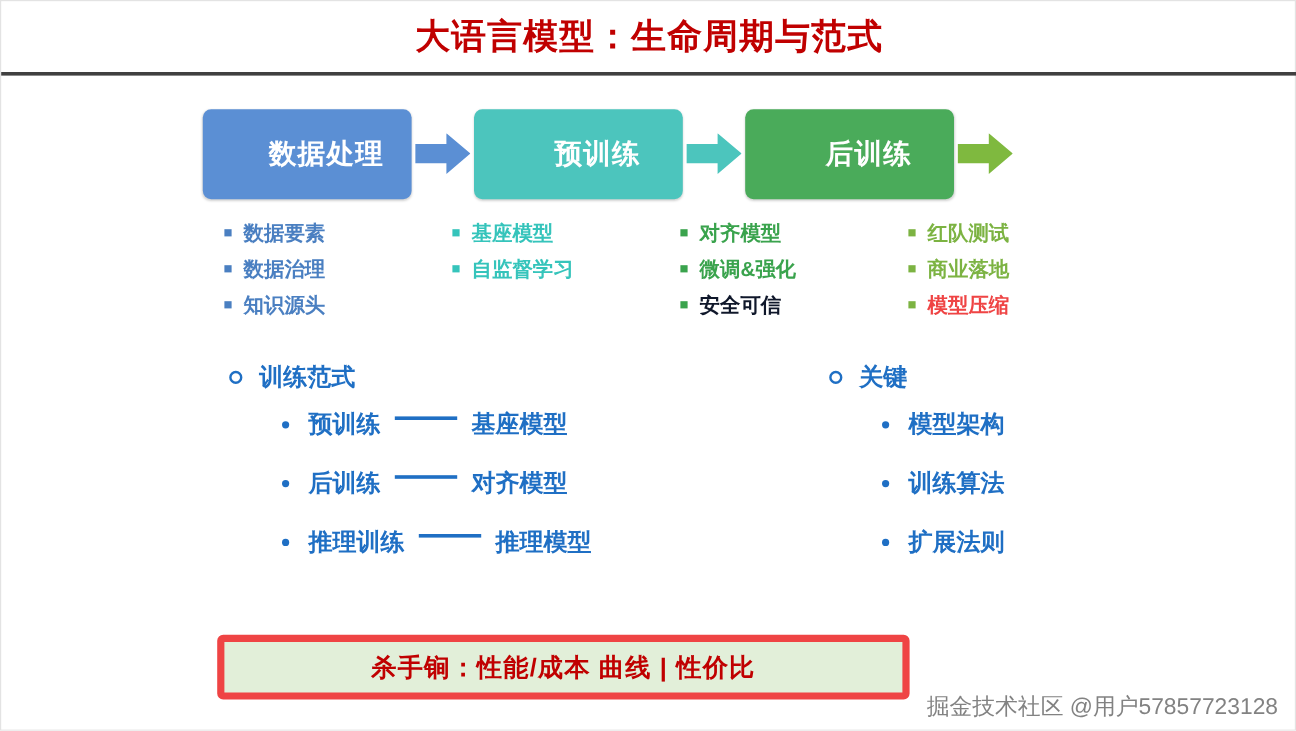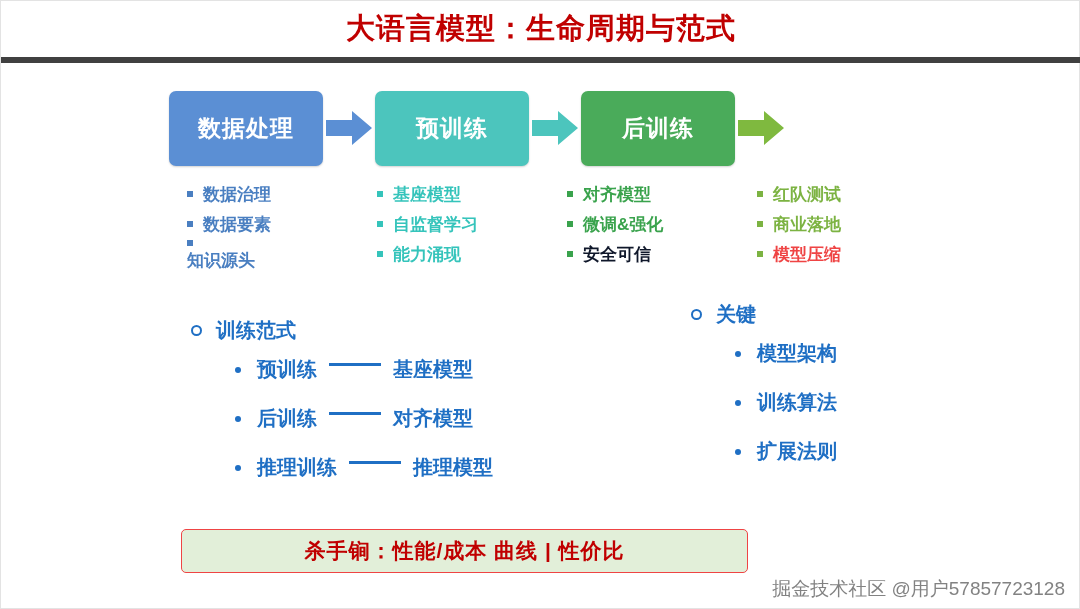--- a/index.html
+++ b/index.html
@@ -25,51 +25,52 @@
   }
   
   .title-bar {
     position: absolute;
     left: 0; top: 0;
     width: 1080px;
     height: 62px;
     display: flex;
     align-items: center;
     justify-content: center;
-    border-bottom: 6px solid #404040;
+    border-bottom: 3px solid #404040;
     box-sizing: border-box;
   }
   .title-text {
     font-size: 29px;
     font-weight: bold;
     color: #c00000;
     letter-spacing: 1px;
   }
   
   .pipeline {
     position: absolute;
     left: 168px;
     top: 88px;
     width: 740px;
     height: 78px;
     display: flex;
     align-items: center;
   }
   .stage-box {
-    width: 154px;
+    width: 142px;
     height: 75px;
     border-radius: 7px;
     display: flex;
     align-items: center;
     justify-content: center;
     color: #ffffff;
     font-size: 23px;
     font-weight: bold;
     letter-spacing: 1px;
     box-shadow: 0 1px 2px rgba(0,0,0,0.18);
+    padding-left: 32px;
   }
   .arrow {
     width: 52px;
     height: 75px;
     display: flex;
     align-items: center;
     justify-content: center;
   }
   .arrow svg { display: block; }
 
@@ -103,21 +104,21 @@
   }
 
   
   .mid {
     position: absolute;
     left: 0;
     top: 300px;
     width: 1080px;
     height: 200px;
   }
-  .mid-left { position: absolute; left: 190px; top: 16px; width: 470px; }
+  .mid-left { position: absolute; left: 190px; top: 0; width: 470px; }
   .mid-right { position: absolute; left: 690px; top: 0; width: 330px; }
 
   .head-row {
     display: flex;
     align-items: center;
     font-size: 20px;
     font-weight: bold;
     color: #1f6fc4;
     margin-bottom: 12px;
   }
@@ -157,21 +158,21 @@
   .sub-row .lbl { white-space: nowrap; }
 
   
   .banner {
     position: absolute;
     left: 180px;
     top: 528px;
     width: 565px;
     height: 42px;
     background: #e2efd9;
-    border: 1px solid #ef4444;
+    border: 6px solid #ef4444;
     border-radius: 5px;
     display: flex;
     align-items: center;
     justify-content: center;
   }
   .banner-text {
     font-size: 21px;
     font-weight: bold;
     color: #c00000;
     letter-spacing: 1px;
@@ -221,45 +222,41 @@
           <polygon points="0,9 26,9 26,0 46,17 26,34 26,25 0,25" fill="#7fb93f"></polygon>
         </svg>
     </div>
   </div>
 
   <div class="cols">
 
     <div class="col">
       <div class="b-item" style="color:#4a7fc1;">
         <span class="b-sq" style="background:#4a7fc1;"></span>
-        <span>数据治理</span>
+        <span>数据要素</span>
       </div>
       <div class="b-item" style="color:#4a7fc1;">
         <span class="b-sq" style="background:#4a7fc1;"></span>
-        <span>数据要素</span>
-      </div>
-      <div class="b-item" style="color:#4a7fc1;flex-direction:column;">
+        <span>数据治理</span>
+      </div>
+      <div class="b-item" style="color:#4a7fc1;">
         <span class="b-sq" style="background:#4a7fc1;"></span>
         <span>知识源头</span>
       </div>
     </div>
 
     <div class="col">
       <div class="b-item" style="color:#35c4bb;">
         <span class="b-sq" style="background:#35c4bb;"></span>
         <span>基座模型</span>
       </div>
       <div class="b-item" style="color:#35c4bb;">
         <span class="b-sq" style="background:#35c4bb;"></span>
         <span>自监督学习</span>
       </div>
-      <div class="b-item" style="color:#35c4bb;">
-        <span class="b-sq" style="background:#35c4bb;"></span>
-        <span>能力涌现</span>
-      </div>
     </div>
 
     <div class="col">
       <div class="b-item" style="color:#3aa34d;">
         <span class="b-sq" style="background:#3aa34d;"></span>
         <span>对齐模型</span>
       </div>
       <div class="b-item" style="color:#3aa34d;">
         <span class="b-sq" style="background:#3aa34d;"></span>
         <span>微调&amp;强化</span>

